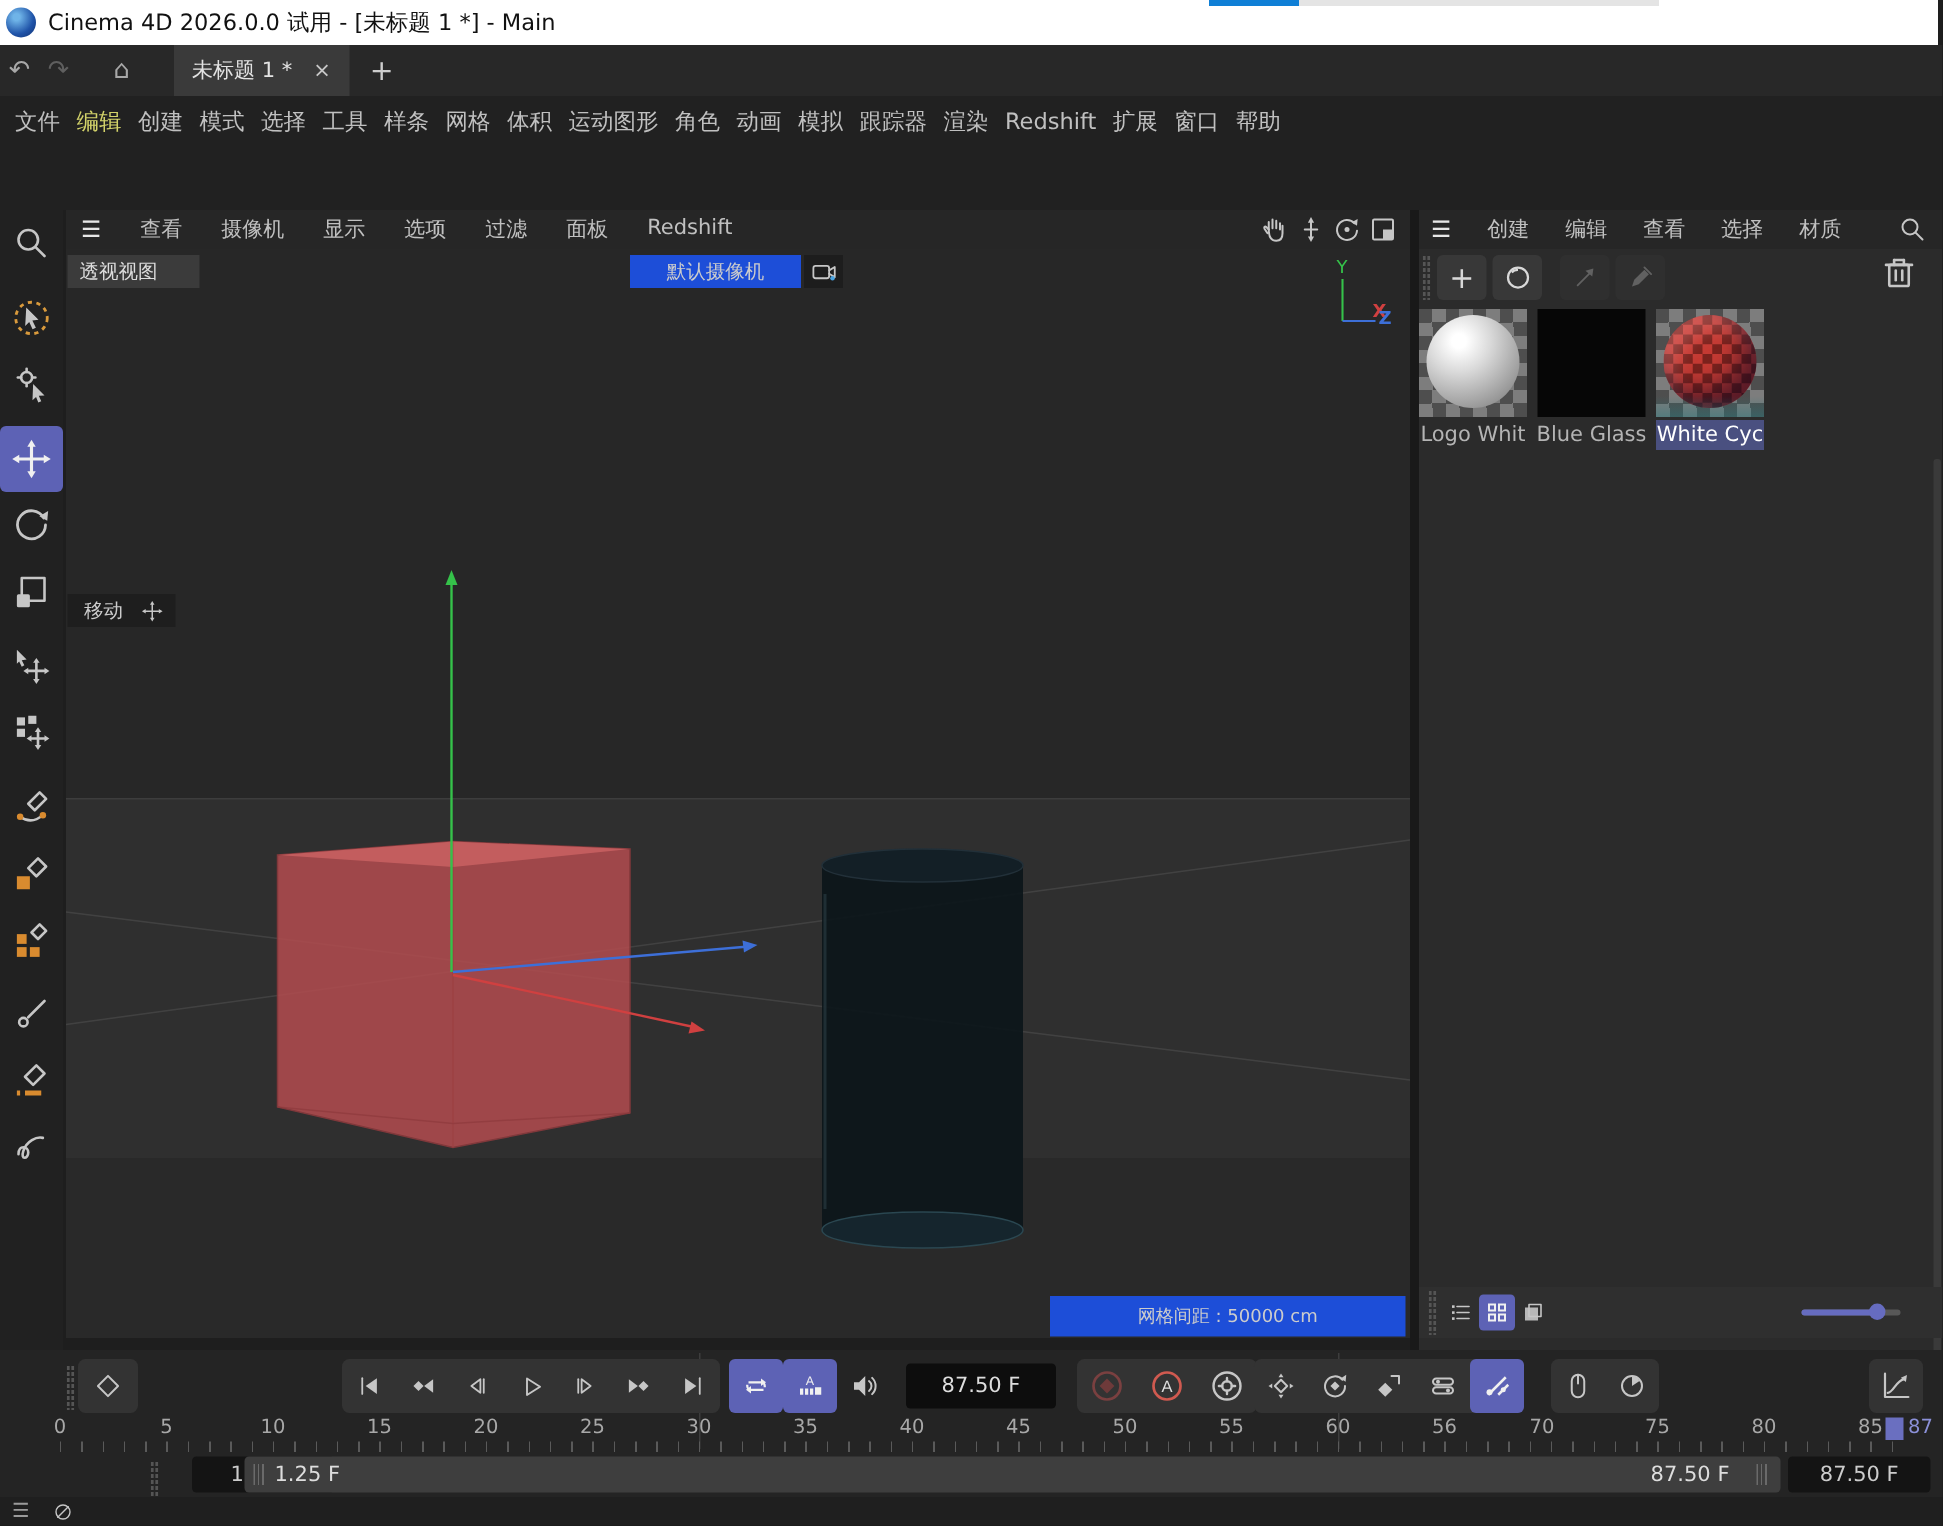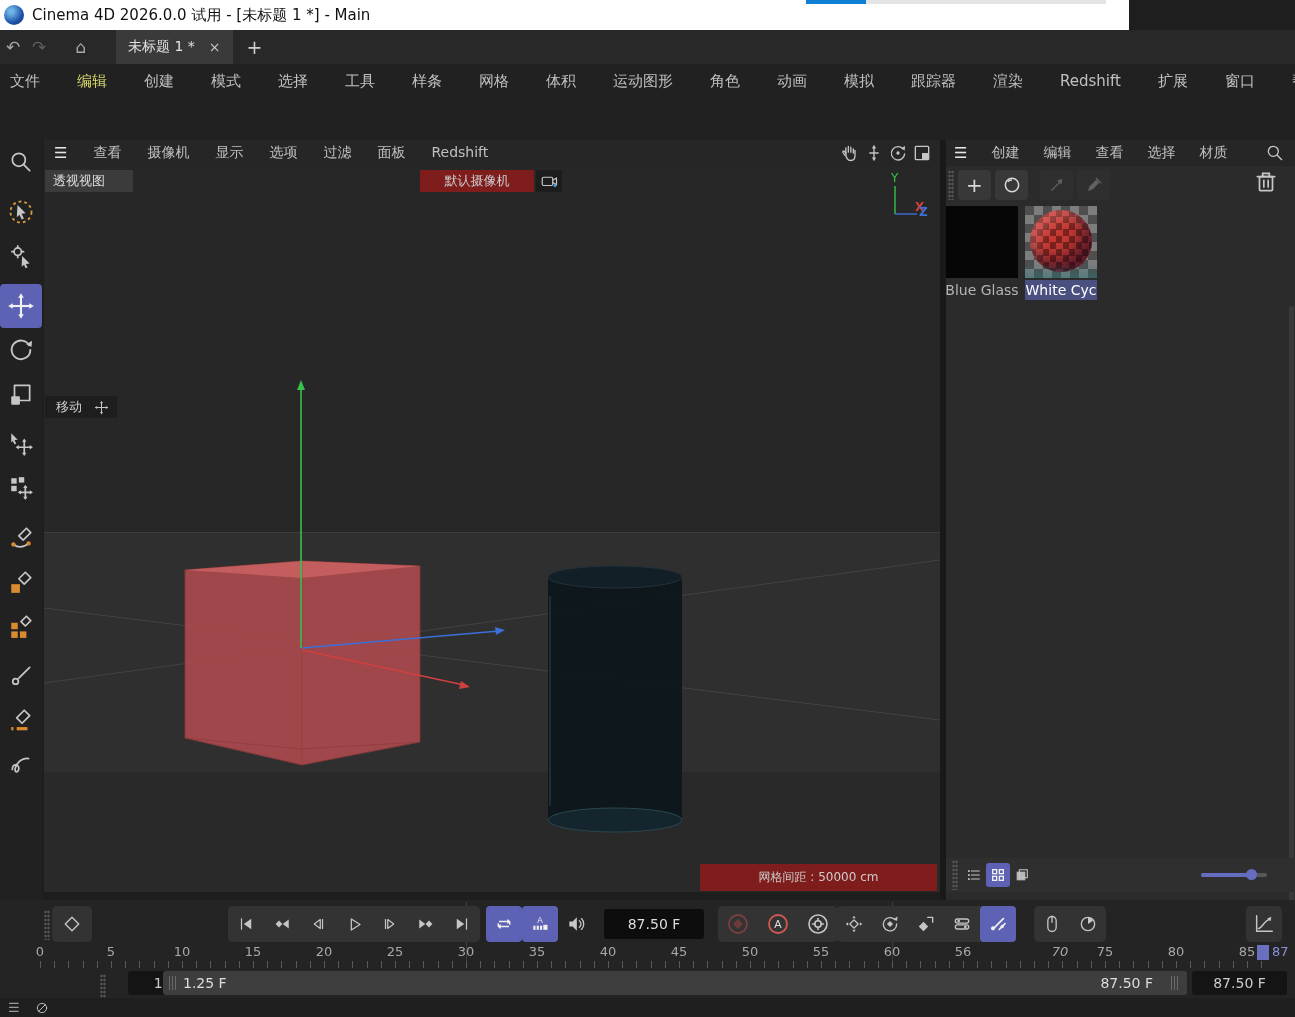--- a/index.html
+++ b/index.html
@@ -6,21 +6,21 @@
   html,body { width:1295px; height:1017px; background:#1b1b1b; overflow:hidden;
     font-family:"DejaVu Sans","Liberation Sans",sans-serif; }
   #app { position:relative; width:1295px; height:1017px; background:#1e1e1e; }
   .abs { position:absolute; }
   svg { display:block; }
   .ic { stroke:#c6c6c6; fill:none; stroke-width:1.6; stroke-linecap:round; stroke-linejoin:round; }
   .icf { fill:#c6c6c6; stroke:none; }
   .dis { opacity:.35; }
 
   
-  #titlebar { left:0; top:0; width:1129px; height:30px; background:#ffffff; display:flex; align-items:center; }
+  #titlebar { left:0; top:0; width:1292px; height:30px; background:#ffffff; display:flex; align-items:center; }
   #c4d-logo { width:20px; height:20px; margin-left:4px; border-radius:50%;
     background:radial-gradient(circle at 35% 32%, #6fb4e8 12%, #1f53a8 60%, #10306e 100%); }
   #title-text { margin-left:8px; font-size:15px; color:#111; }
   .accent-bar-blue { left:806px; top:0; width:60px; height:4px; background:#0f7fd6; }
   .accent-bar-gray { left:866px; top:0; width:240px; height:4px; background:#e4e4e4; }
 
   
   #tabbar { left:0; top:30px; width:1295px; height:34px; background:#282828; display:flex; align-items:center; }
   .tb-glyph { color:#a8a8a8; font-size:17px; width:26px; text-align:center; cursor:default; }
   #redo-btn { color:#5f5f5f; }
@@ -28,21 +28,21 @@
   #doc-tab { margin-left:22px; height:34px; background:#3a3a3a; display:flex; align-items:center; padding:16px 12px; gap:14px; }
   #doc-tab .lbl { color:#e3e3e3; font-size:14px; }
   #doc-tab .x { color:#c8c8c8; font-size:14px; }
   #tab-add { color:#cdcdcd; font-size:19px; margin-left:14px; }
   #layout-tabs { position:absolute; right:18px; top:0; height:34px; display:flex; gap:56px; }
   .layout-tab { height:34px; display:flex; align-items:center; font-size:15px; color:#8f8f8f; position:relative; }
   .layout-tab.active { color:#f2f2f2; }
   .layout-tab.active::after { content:""; position:absolute; left:-6px; right:-6px; bottom:1px; height:4px; background:#9aa0e8; border-radius:1px; }
 
   
-  #menubar { left:0; top:64px; width:1295px; height:34px; background:#212121; display:flex; align-items:center; padding-left:10px; gap:37px; }
+  #menubar { left:0; top:64px; width:1295px; height:34px; background:#212121; display:flex; align-items:center; padding-left:10px; gap:11px; }
   .menu-item { font-size:15px; color:#c0c0c0; white-space:nowrap; }
   .menu-item.hl { color:#d3d36a; }
 
   
   #toolbar { left:0; top:98px; width:1295px; height:42px; background:#212121; }
   .grip { width:6px; height:30px; background-image:radial-gradient(#555 1px, transparent 1.2px); background-size:3px 4px; }
   .tb-group { position:absolute; top:103px; height:36px; background:#383838; border-radius:5px; display:flex; align-items:center; }
   .tb-btn { width:36px; height:36px; border-radius:4px; display:flex; align-items:center; justify-content:center; position:relative; }
   .tb-btn.sel { background:#5d62b5; }
   .axis-letter { width:34px; height:36px; display:flex; flex-direction:column; align-items:center; justify-content:center; }
@@ -56,21 +56,21 @@
   .lt-sep { height:6px; }
 
   #viewport { left:44px; top:140px; width:896px; height:752px; background:#272727; }
   #vp-menu { height:26px; background:#262626; display:flex; align-items:center; gap:26px; padding-left:10px; }
   #vp-menu .menu-item { font-size:14px; }
   #vp-nav { position:absolute; right:8px; top:0; height:26px; display:flex; gap:4px; align-items:center; }
   #vp-canvas { position:absolute; left:0; top:26px; width:896px; height:726px; background:#272727; overflow:hidden; }
   #vp-band { position:absolute; left:0; top:366px; width:896px; height:240px; background:#2f2f2f; border-top:1px solid #3d3d3d; }
   #vp-bottom { position:absolute; left:0; top:606px; width:896px; height:120px; background:#292929; }
   #scene { position:absolute; left:0; top:0; }
-  .vp-box { position:absolute; background:#7f1d1d; color:#cccccc; font-size:13px; display:flex; align-items:center; padding:0 8px; height:22px; }
+  .vp-box { position:absolute; background:#1d4ed8; color:#cccccc; font-size:13px; display:flex; align-items:center; padding:0 8px; height:22px; }
   #view-label { left:1px; top:4px; width:88px; background:#3b3b3b; color:#dddddd; }
   #camera-bar { left:376px; top:4px; width:114px; justify-content:center; }
   #camera-swap { position:absolute; left:492px; top:4px; width:26px; height:22px; background:#1d1d1d; display:flex; align-items:center; justify-content:center; }
   #tool-hint { left:1px; top:230px; width:72px; gap:12px; background:#1e1e1e;justify-content:flex-end; }
   #grid-status { left:656px; top:698px; width:237px; height:27px; justify-content:center; font-size:12px; }
   #axis-gizmo { position:absolute; left:840px; top:4px; width:52px; height:56px; }
 
   #divider-v { left:940px; top:140px; width:6px; height:760px; background:#191919; }
 
   #right-panel { left:946px; top:140px; width:349px; height:752px; background:#2b2b2b; }
@@ -733,20 +733,26 @@
             <line class="ic" x1="15" y1="7" x2="15" y2="4"></line>
             <line class="ic" x1="9" y1="4" x2="15" y2="4"></line>
             <line class="ic" x1="10" y1="10.5" x2="10" y2="16.5"></line>
             <line class="ic" x1="14" y1="10.5" x2="14" y2="16.5"></line>
           </svg>
         </div>
     </div>
 
     <div id="materials">
         <div class="mat">
+          <div class="mat-thumb">
+            <div class="sphere white"></div>
+          </div>
+          <div class="mat-label">Logo Whit</div>
+        </div>
+        <div class="mat">
           <div class="mat-thumb black"></div>
           <div class="mat-label">Blue Glass</div>
         </div>
         <div class="mat">
           <div class="mat-thumb">
             <div class="sphere red"></div>
             <div class="mat-floor"></div>
           </div>
           <div class="mat-label sel">White Cyc</div>
         </div>
@@ -992,21 +998,21 @@
           <span class="ruler-num" style="left: 324px;">20</span>
           <span class="ruler-num" style="left: 395px;">25</span>
           <span class="ruler-num" style="left: 466px; text-align: right;">30</span>
           <span class="ruler-num" style="left: 537px;">35</span>
           <span class="ruler-num" style="left: 608px;">40</span>
           <span class="ruler-num" style="left: 679px;">45</span>
           <span class="ruler-num" style="left: 750px;">50</span>
           <span class="ruler-num" style="left: 821px;">55</span>
           <span class="ruler-num" style="left: 892px;">60</span>
           <span class="ruler-num" style="left: 963px;">56</span>
-          <span class="ruler-num" style="left: 1060px; font-style: italic;">70</span>
+          <span class="ruler-num" style="left: 1028px;">70</span>
           <span class="ruler-num" style="left: 1105px;">75</span>
           <span class="ruler-num" style="left: 1176px;">80</span>
           <span class="ruler-num" style="left: 1247px;">85</span>
         </div>
       <div id="ruler-ticks"></div>
       <div id="playhead"></div>
       <div id="playhead-label">87</div>
     </div>
   </div>
 

